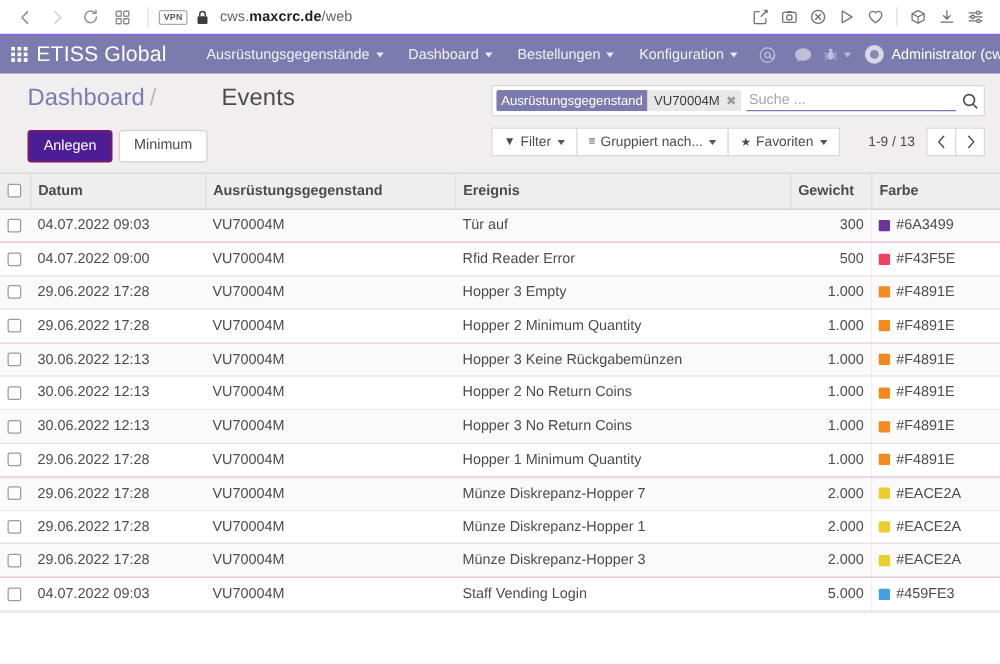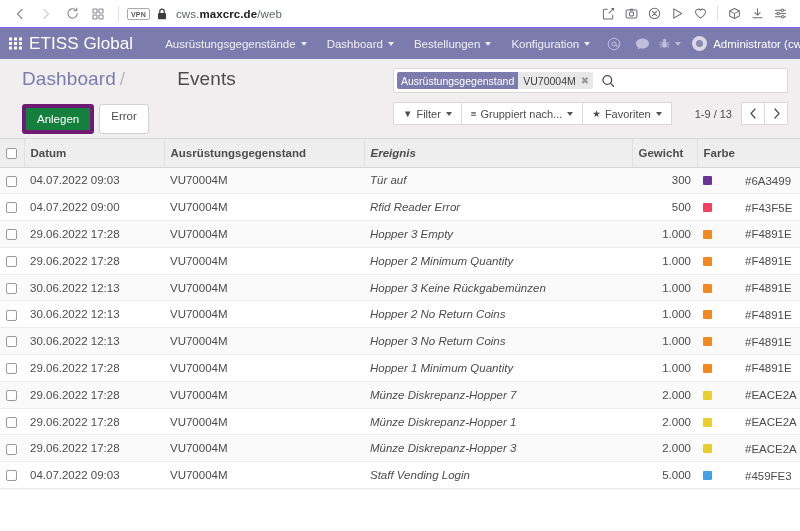--- a/index.html
+++ b/index.html
@@ -155,23 +155,23 @@
   .btn-row { display: flex; gap: 5px; }
   .btn {
     font-size: 11.5px;
     padding: 4px 11px;
     border-radius: 3px;
     cursor: pointer;
     white-space: nowrap;
     line-height: 14px;
   }
   .btn-primary {
-    background: #15803d;
+    background: #4c1d95;
     color: #ffffff;
-    border: 4px solid #701a75;
+    border: 2px solid #701a75;
   }
   .btn-secondary {
     background: #ffffff;
     color: #4c4c4c;
     border: 1px solid #d2d2d2;
   }
 
   .cp-right {
     margin-left: auto;
     display: flex;
@@ -313,41 +313,41 @@
     padding: 6px 6px;
     height: 26.8px;
     white-space: nowrap;
     overflow: hidden;
   }
   tbody tr:nth-child(odd) { background: #fafafa; }
   tbody tr:nth-child(even) { background: #ffffff; }
   .col-cb { width: 24px; padding-left: 6px !important; padding-right: 0 !important; }
   .col-date { width: 140px; }
   .col-equip { width: 200px; }
-  .col-event { width: 268px; font-style: italic; }
+  .col-event { width: 268px; }
   .col-weight { width: 65px; text-align: right; }
   .col-color { width: 103px; }
   th.col-weight { text-align: left; }
   .cbx {
     width: 11px; height: 11px;
     border: 1px solid #9a9a9a;
     border-radius: 2px;
     background: #ffffff;
     display: inline-block;
     vertical-align: middle;
     cursor: pointer;
   }
   .swatch {
     width: 9px; height: 9px;
     display: inline-block;
     vertical-align: middle;
     margin-right: 5px;
     border-radius: 1px;
   }
-  .color-text { vertical-align: middle; margin-left: 28px; }
+  .color-text { vertical-align: middle; }
 </style>
 </head>
 <body>
 
 <div class="browser-bar">
   <div class="nav-btns">
     <div class="nav-btn">
       <svg width="12" height="12" viewBox="0 0 12 12">
           <path d="M8 1.5 L3.5 6 L8 10.5" fill="none" stroke="currentColor" stroke-width="1.2" stroke-linecap="round" stroke-linejoin="round"></path>
         </svg>
@@ -502,30 +502,31 @@
   </div>
 </div>
 
 <div class="control-panel">
   <div class="cp-left">
     <div class="breadcrumb">
       <span>Dashboard</span><span class="bc-sep">/</span><span class="bc-current">Events</span>
     </div>
     <div class="btn-row">
       <div class="btn btn-primary">Anlegen</div>
-      <div class="btn btn-secondary">Error</div>
+      <div class="btn btn-secondary">Minimum</div>
     </div>
   </div>
   <div class="cp-right">
     <div class="searchbar">
       <div class="facet">
         <span class="facet-label">Ausrüstungsgegenstand</span>
         <span class="facet-value">VU70004M</span>
         <span class="facet-x">✖</span>
       </div>
+      <input class="search-input" type="text" placeholder="Suche ..." style="">
       <span class="search-icon">
         <svg width="14" height="14" viewBox="0 0 14 14">
             <circle cx="6.3" cy="6" r="4.3" fill="none" stroke="currentColor" stroke-width="1.3"></circle>
             <path d="M9.6 9.4 L12.4 12.3" stroke="currentColor" stroke-width="1.3" stroke-linecap="round"></path>
           </svg>
       </span>
     </div>
     <div class="filter-row">
       <div class="fbtn-group">
         <div class="fbtn">

